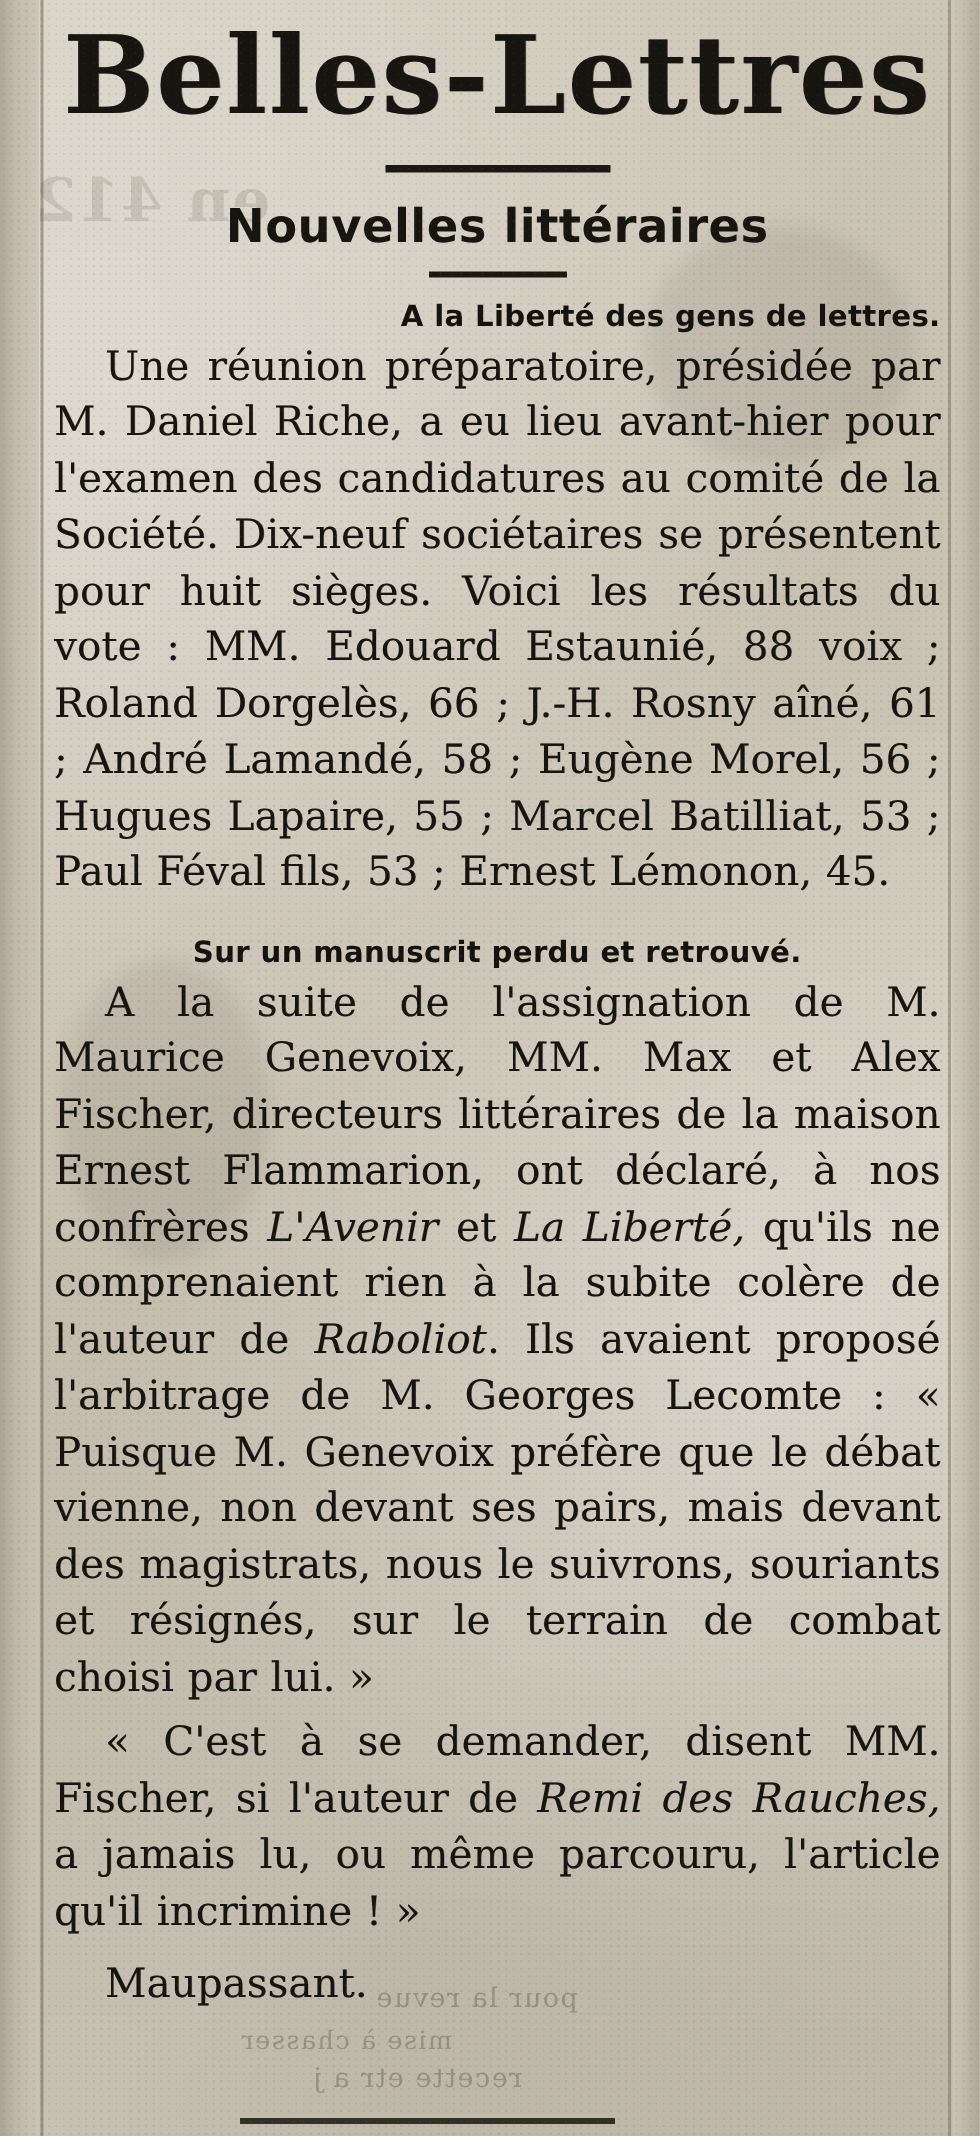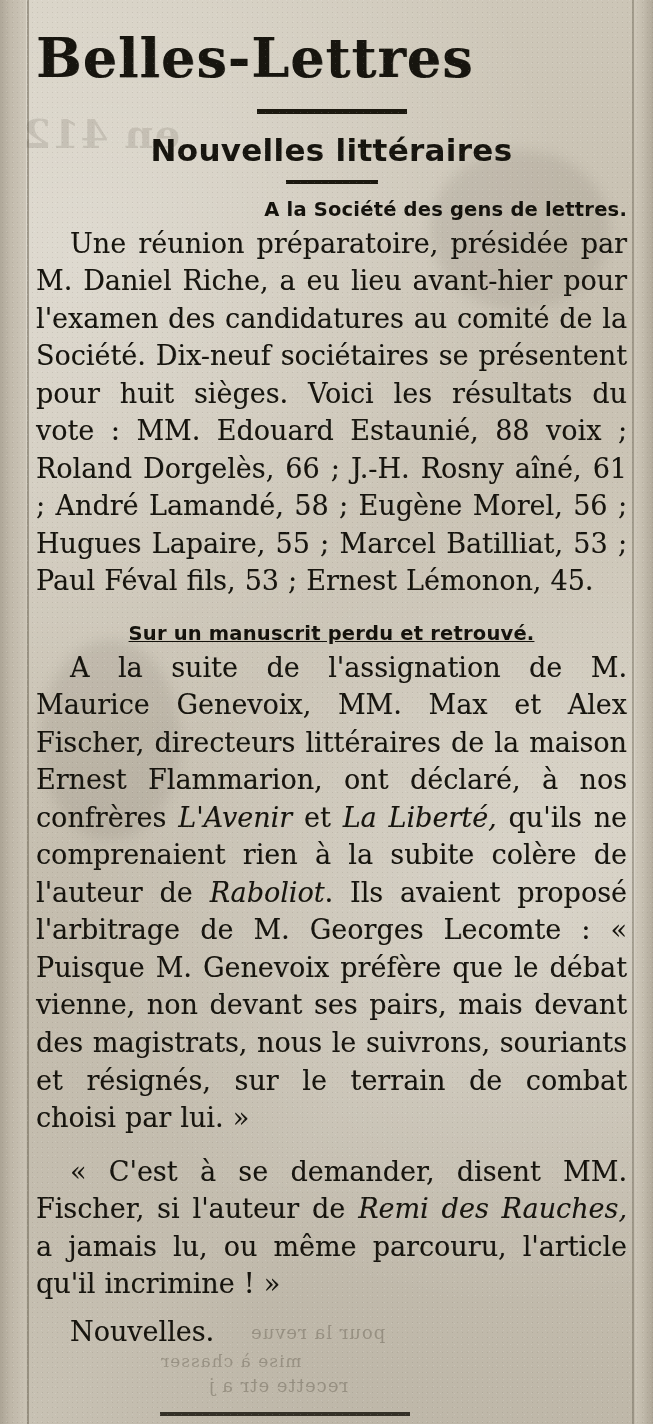--- a/index.html
+++ b/index.html
@@ -68,27 +68,27 @@
 
   .content {
     position: absolute;
     left: 36px;
     right: 26px;
     top: 0;
     bottom: 0;
   }
 
   .masthead {
-    text-align: left;
+    text-align: center;
     font-family: "DejaVu Serif", serif;
     font-weight: bold;
-    font-size: 54px;
+    font-size: 72px;
     letter-spacing: 1px;
     color: #17150f;
-    margin-top: 30px;
+    margin-top: 12px;
     line-height: 1.05;
     text-shadow: 0.5px 0 0 rgba(20,18,12,0.55);
   }
   .divider {
     width: 150px;
     height: 5px;
     background: #1b180f;
     margin: 22px auto 18px auto;
   }
   .divider.short {
@@ -109,21 +109,20 @@
     font-family: "DejaVu Sans", sans-serif;
     font-weight: bold;
     font-size: 19.5px;
     color: #14120c;
     text-align: right;
     margin: 12px 0 4px 0;
     letter-spacing: 0.2px;
   }
   .section-title.center {
     text-align: center;
-    text-decoration: underline;
   }
 
   p.body {
     font-family: "DejaVu Serif", serif;
     font-size: 27px;
     line-height: 1.39;
     color: #16140e;
     margin: 0 0 2px 0;
     text-align: justify;
     text-indent: 34px;
@@ -178,24 +177,24 @@
   <div class="ghost g2">pour la revue</div>
   <div class="ghost g4">mise à chasser</div>
   <div class="ghost g3">recette etr a j</div>
 
   <div class="content">
     <div class="masthead">Belles-Lettres</div>
     <div class="divider"></div>
     <div class="subhead">Nouvelles littéraires</div>
     <div class="divider short"></div>
 
-    <div class="section-title">A la Société des gens de lettres.</div>
+    <div class="section-title">A la Liberté des gens de lettres.</div>
     <p class="body">Une réunion préparatoire, présidée par M. Daniel Riche, a eu lieu avant-hier pour l'examen des candidatures au comité de la Société. Dix-neuf sociétaires se présentent pour huit sièges. Voici les résultats du vote : MM. Edouard Estaunié, 88 voix ; Roland Dorgelès, 66 ; J.-H. Rosny aîné, 61 ; André Lamandé, 58 ; Eugène Morel, 56 ; Hugues Lapaire, 55 ; Marcel Batilliat, 53 ; Paul Féval fils, 53 ; Ernest Lémonon, 45.</p>
 
     <div class="section-title center" style="margin-top:22px;">Sur un manuscrit perdu et retrouvé.</div>
     <p class="body">A la suite de l'assignation de M. Maurice Genevoix, MM. Max et Alex Fischer, directeurs littéraires de la maison Ernest Flammarion, ont déclaré, à nos confrères <i>L'Avenir</i> et <i>La Liberté,</i> qu'ils ne comprenaient rien à la subite colère de l'auteur de <i>Raboliot</i>. Ils avaient proposé l'arbitrage de M. Georges Lecomte : « Puisque M. Genevoix préfère que le débat vienne, non devant ses pairs, mais devant des magistrats, nous le suivrons, souriants et résignés, sur le terrain de combat choisi par lui. »</p>
-    <p class="body" style="margin-top:16px;">« C'est à se demander, disent MM. Fischer, si l'auteur de <i>Remi des Rauches,</i> a jamais lu, ou même parcouru, l'article qu'il incrimine ! »</p>
-    <p class="body" style="margin-top:10px;">Nouvelles.</p>
+    <p class="body" style="margin-top:6px;">« C'est à se demander, disent MM. Fischer, si l'auteur de <i>Remi des Rauches,</i> a jamais lu, ou même parcouru, l'article qu'il incrimine ! »</p>
+    <p class="body" style="margin-top:10px;">Maupassant.</p>
   </div>
 
   <div class="bottom-rule"></div>
   <div class="grain"></div>
 </div>
 
 </body></html>

